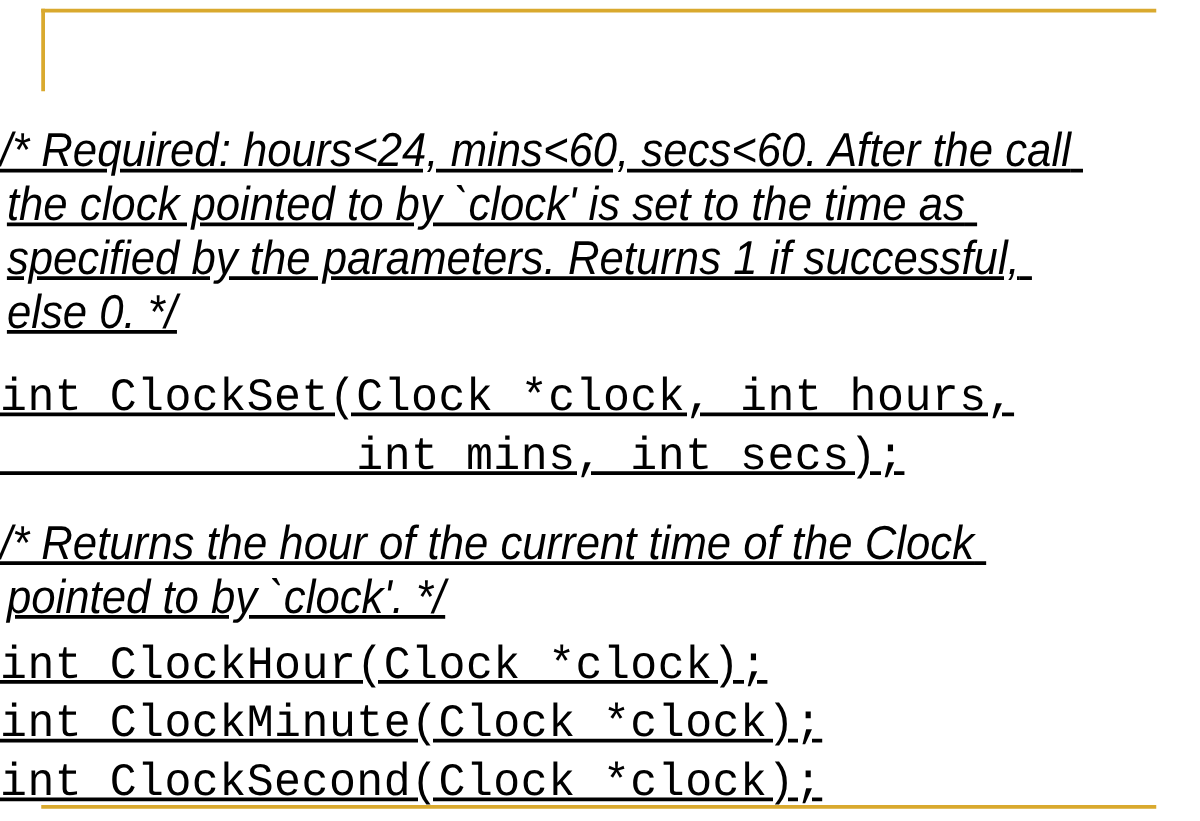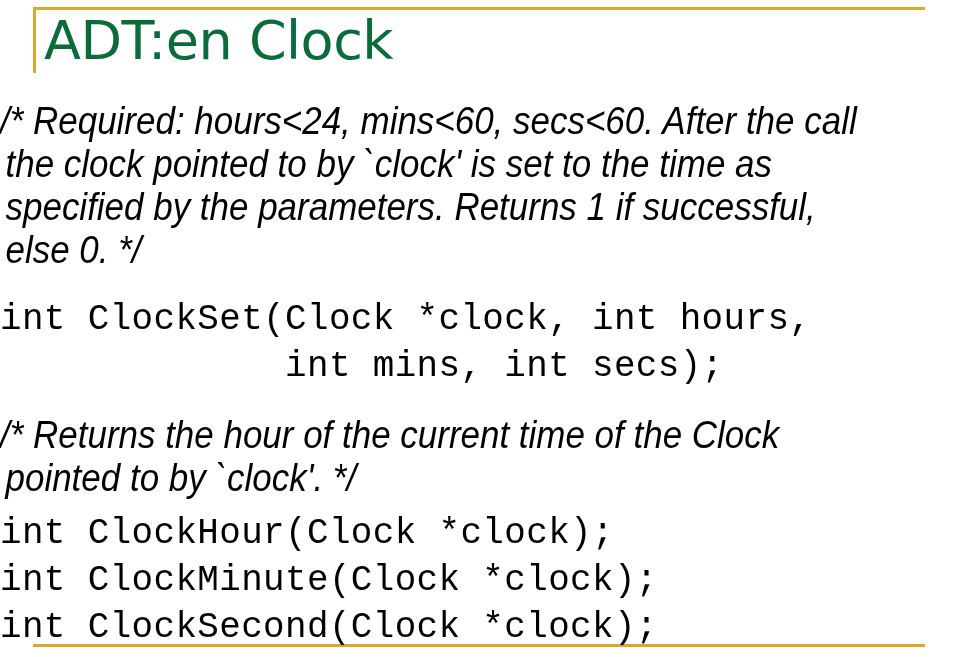--- a/index.html
+++ b/index.html
@@ -61,20 +61,21 @@
     line-height: 64px;
     white-space: nowrap;
   }
 
   
   .body {
     position: absolute;
     left: 0px;
     top: 100px;
     width: 960px;
+    text-decoration: underline;
   }
 
   .para {
     color: #000000;
     font-family: "Liberation Sans", sans-serif;
     font-style: italic;
     font-weight: 400;
     font-size: 38px;
     line-height: 43px;
     padding-left: 6px;
@@ -105,21 +106,20 @@
 </style>
 </head>
 <body>
 
 <div id="slide">
 
   <div class="rule-top"></div>
   <div class="rule-left"></div>
   <div class="rule-bottom"></div>
 
-  <div class="title">ADT:en Clock</div>
 
   <div class="body">
 
     <div class="para blk-1">/* Required: hours&lt;24, mins&lt;60, secs&lt;60. After the call the clock pointed to by `clock' is set to the time as specified by the parameters. Returns 1 if successful, else 0. */</div>
 
     <div class="code gap">int ClockSet(Clock *clock, int hours,</div>
 
     <div class="code">             int mins, int secs);</div>
 
     <div class="para gap">/* Returns the hour of the current time of the Clock pointed to by `clock'. */</div>

